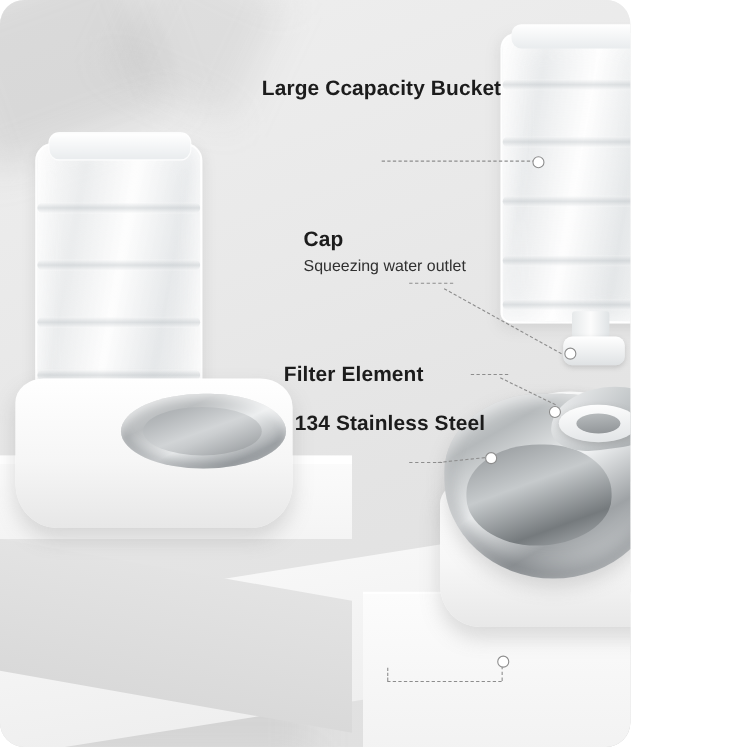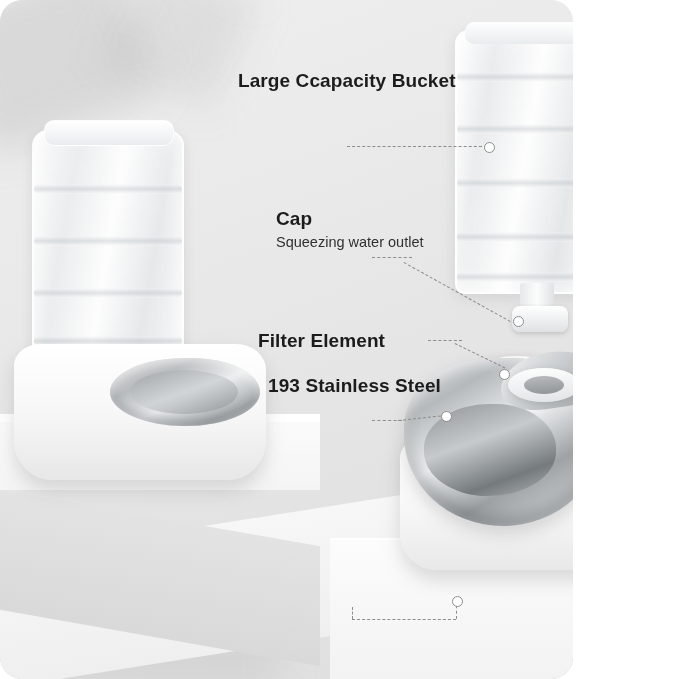--- a/index.html
+++ b/index.html
@@ -333,21 +333,21 @@
   <div class="dot dot-cap"></div>
 
   <div class="annot a-filter">
     <div class="title">Filter Element</div>
   </div>
   <div class="lead lead-filter-h"></div>
   <div class="lead lead-filter-d"></div>
   <div class="dot dot-filter"></div>
 
   <div class="annot a-steel">
-    <div class="title">193 Stainless Steel</div>
+    <div class="title">134 Stainless Steel</div>
   </div>
   <div class="lead lead-steel-h"></div>
   <div class="lead lead-steel-d"></div>
   <div class="dot dot-steel"></div>
 
   <div class="annot a-base">
   </div>
   <div class="lead lead-base-v"></div>
   <div class="lead lead-base-h"></div>
   <div class="lead lead-base-up"></div>

